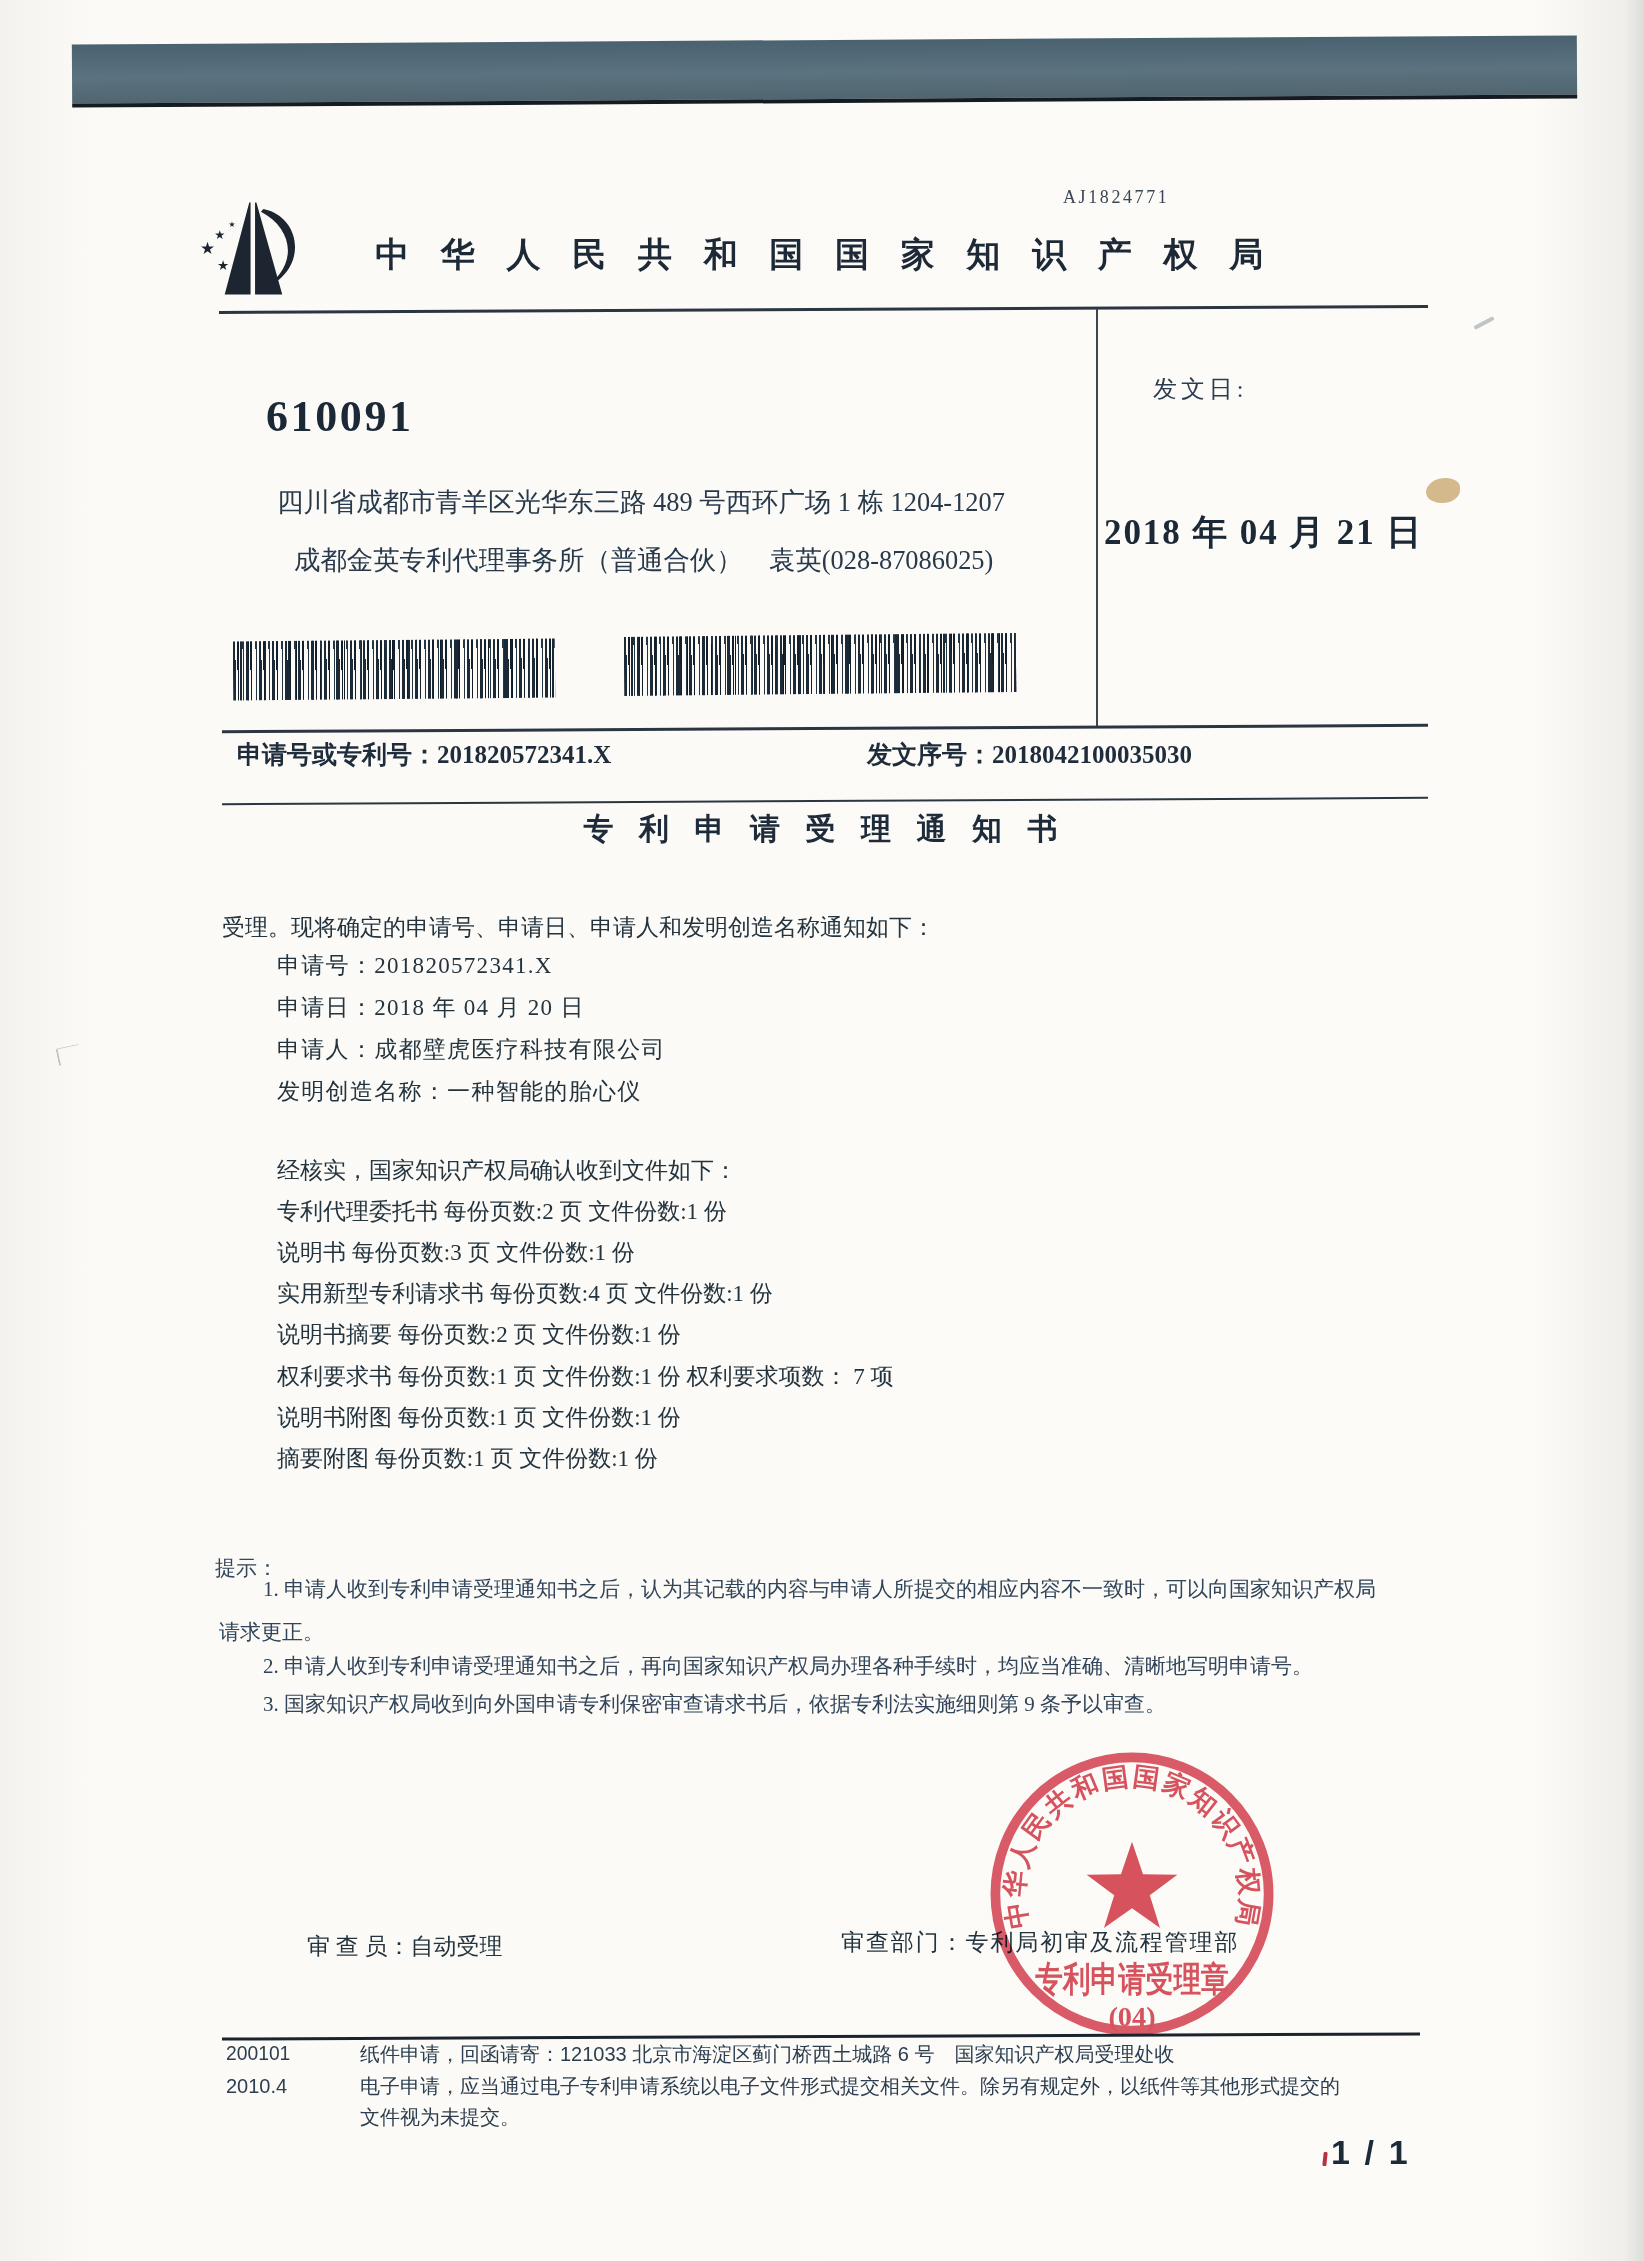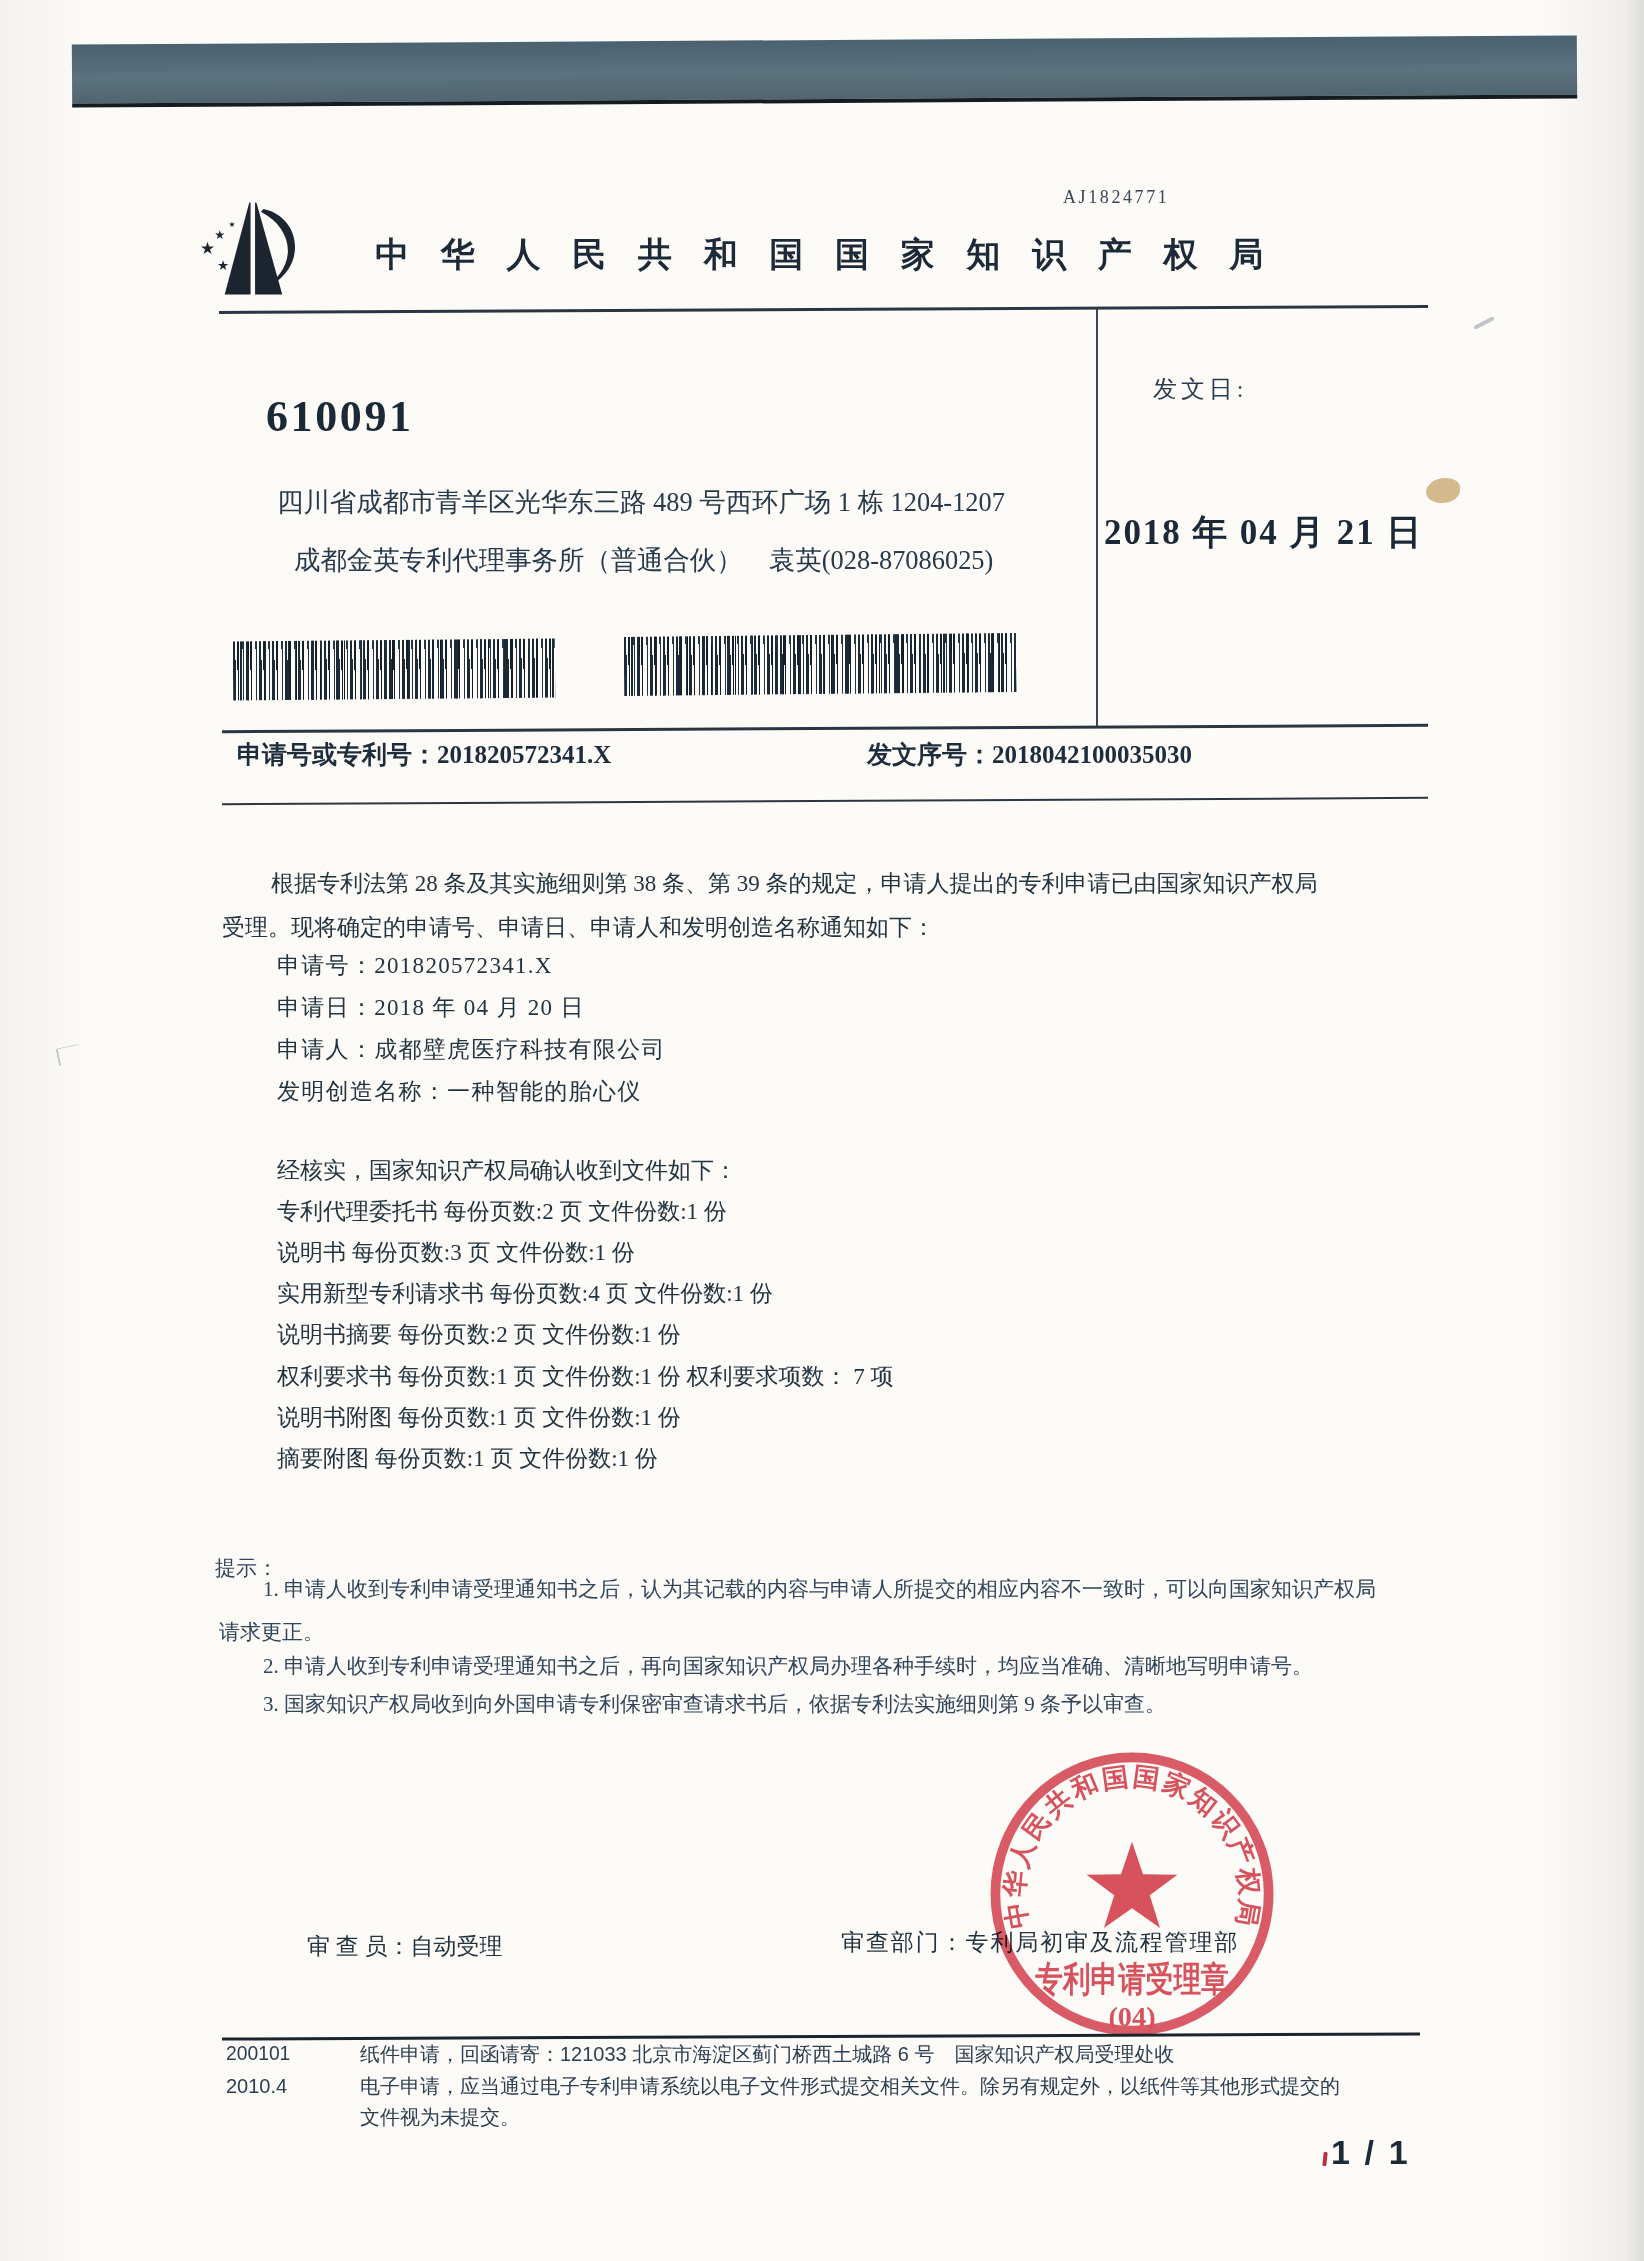--- a/index.html
+++ b/index.html
@@ -70,22 +70,22 @@
 
   <div class="rule" style="left:222px;top:727px;width:1206px;height:2.6px;transform:rotate(-0.3deg);"></div>
   <div class="abs b" style="left:237px;top:738px;font-size:25px;color:#1e2c3b;">
     <span>申请号或专利号：</span><span>201820572341.X</span>
   </div>
   <div class="abs b" style="left:867px;top:738px;font-size:25px;color:#1e2c3b;">
     <span>发文序号：</span><span>2018042100035030</span>
   </div>
   <div class="rule" style="left:222px;top:800px;width:1206px;height:1.9px;transform:rotate(-0.3deg);"></div>
 
+  <div class="abs b" style="left:222px;top:809px;width:1206px;text-align:center;font-size:30px;letter-spacing:9px;color:#1d2b3a;">专 利 申 请 受 理 通 知 书</div>
 
-  <div class="abs" style="left:271px;top:868px;font-size:23px;color:#24343f;">根据专利法第 28 条及其实施细则第 38 条、第 39 条的规定，申请人提出的专利申请已由国家知识产权局</div>
   <div class="abs" style="left:222px;top:912px;font-size:23px;color:#24343f;">受理。现将确定的申请号、申请日、申请人和发明创造名称通知如下：</div>
 
   <div class="abs" style="left:277px;top:950px;font-size:23px;letter-spacing:1.3px;color:#24343f;">申请号：201820572341.X</div>
   <div class="abs" style="left:277px;top:992px;font-size:23px;letter-spacing:1.3px;color:#24343f;">申请日：2018 年 04 月 20 日</div>
   <div class="abs" style="left:277px;top:1034px;font-size:23px;letter-spacing:1.3px;color:#24343f;">申请人：成都壁虎医疗科技有限公司</div>
   <div class="abs" style="left:277px;top:1076px;font-size:23px;letter-spacing:1.3px;color:#24343f;">发明创造名称：一种智能的胎心仪</div>
 
   <div class="abs" style="left:277px;top:1155px;font-size:23px;color:#24343f;">经核实，国家知识产权局确认收到文件如下：</div>
   <div class="abs" style="left:277px;top:1196px;font-size:23px;color:#24343f;">专利代理委托书 每份页数:2 页 文件份数:1 份</div>
   <div class="abs" style="left:277px;top:1237px;font-size:23px;color:#24343f;">说明书 每份页数:3 页 文件份数:1 份</div>

